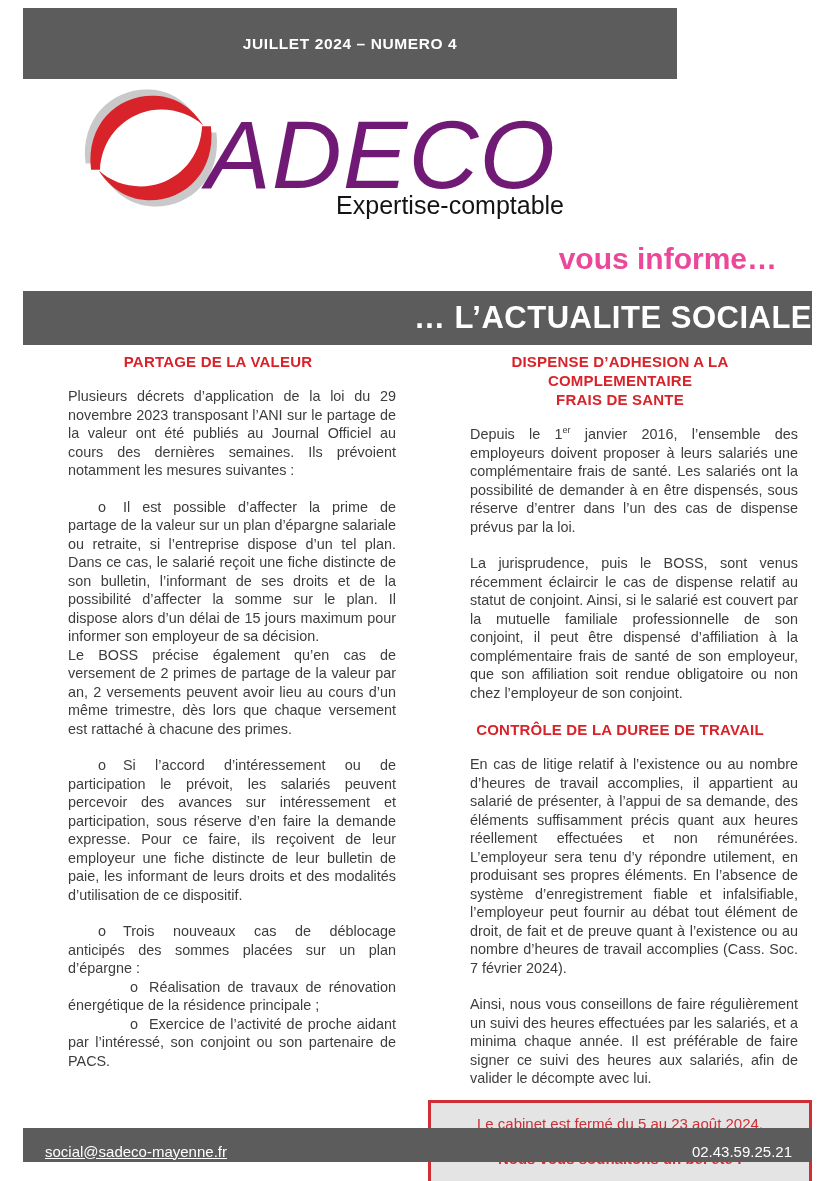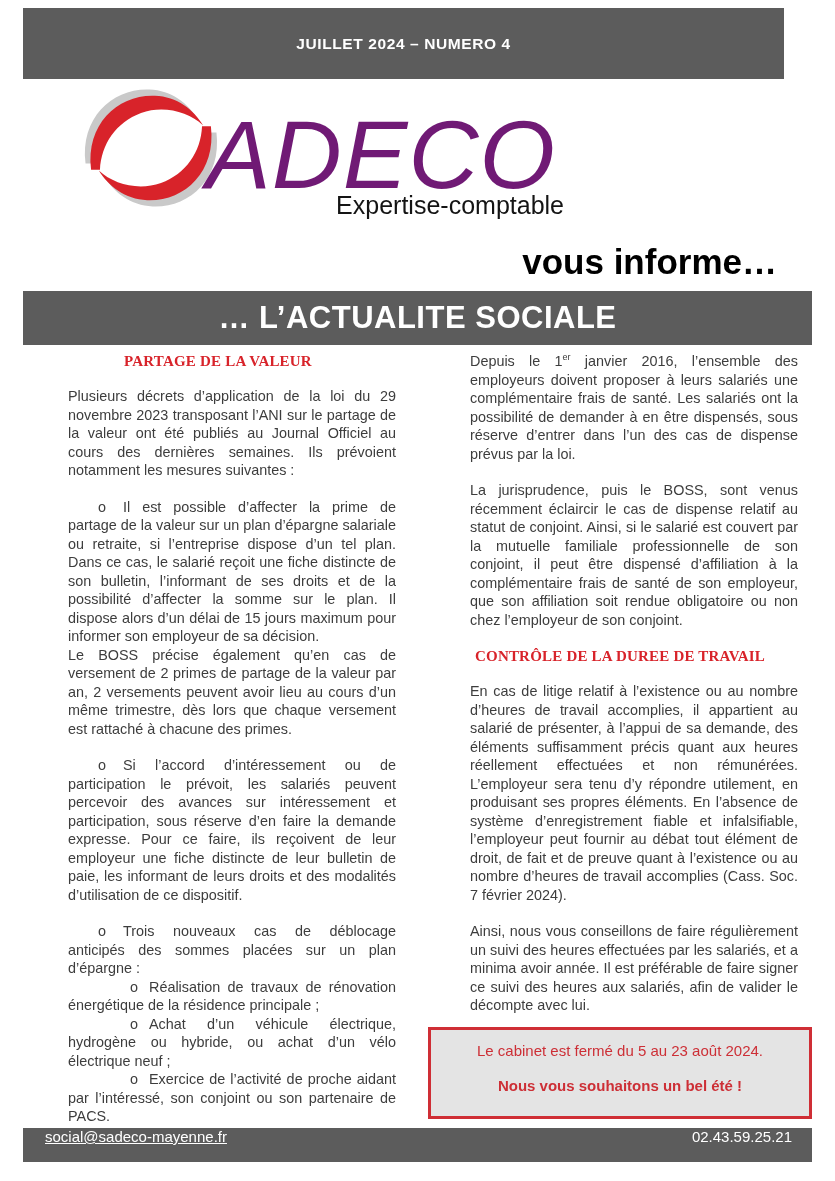--- a/index.html
+++ b/index.html
@@ -4,70 +4,70 @@
 <style>
   * { margin:0; padding:0; box-sizing:border-box; }
   html, body { background:#ffffff; }
   .page {
     position:relative; width:835px; height:1181px; margin:0 auto;
     background:#ffffff; overflow:hidden;
     font-family:"Liberation Sans", sans-serif; color:#3d3d3d;
   }
   .gray-bar { background:#5c5c5c; color:#ffffff; }
   .top-banner {
-    position:absolute; left:23px; top:8px; width:761px; height:71px;
+    position:absolute; left:23px; top:8px; width:654px; height:71px;
     display:flex; align-items:center; justify-content:center;
     font-size:15.5px; font-weight:bold; letter-spacing:.6px;
   }
   
   .logo-swoosh { position:absolute; left:80px; top:88px; width:142px; height:120px; }
   .logo-wordmark {
     position:absolute; left:206px; top:106px; font-size:97px; line-height:1;
     color:#701a75; letter-spacing:1px; font-weight:400; white-space:nowrap;font-style:italic;
   }
   .logo-tagline {
     position:absolute; left:206px; top:191px; width:358px; text-align:right;
     font-size:25px; color:#141414;
   }
   .vous-informe {
     position:absolute; right:58px; top:242px;
-    font-size:35px; font-weight:bold; color:#000000; white-space:nowrap;
+    font-size:30px; font-weight:bold; color:#ec4899; white-space:nowrap;
   }
   .section-banner {
     position:absolute; left:23px; top:291px; width:789px; height:54px;
-    display:flex; align-items:center; justify-content:center;
+    display:flex; align-items:center; justify-content:flex-end;
     font-size:31px; font-weight:bold; letter-spacing:.5px;
   }
   
   .col { position:absolute; top:352px; width:356px; font-size:14.4px; line-height:18.5px; }
   .col-left  { left:40px; }
   .col-right { left:442px; }
   .red-heading {
     color:#d8232a; font-weight:bold; font-size:15px; line-height:19px;
-    text-align:center; margin-bottom:16px; letter-spacing:.2px;font-family:Liberation Serif, serif;
+    text-align:center; margin-bottom:16px; letter-spacing:.2px;
   }
   .col p { text-align:justify; margin-bottom:18px;margin-left:28px; }
   .col p.nogap { margin-bottom:0; }
   .b1 { text-indent:30px; }
   .b1 .bm { margin-right:17px; }
   .b2 { text-indent:62px; }
   .b2 .bm { margin-right:11px; }
   sup { font-size:9px; vertical-align:super; line-height:0; }
   .notice-box {
     margin:12px 0 0 -14px; width:384px;
     background:#e4e4e4; border:3px solid #cf2e35;
     color:#cd2f36; text-align:center;
     font-size:15px; line-height:19.5px;
     padding:11px 16px 20px 16px;
   }
   .notice-box .bold-line { font-weight:bold; margin-top:16px; }
   .footer {
     position:absolute; left:23px; top:1128px; width:789px; height:34px;
-    display:flex; align-items:flex-start; justify-content:space-between;
-    padding:0 20px 0 22px; font-size:15px;
+    display:flex; align-items:center; justify-content:space-between;
+    padding:12px 20px 0 22px; font-size:15px;
   }
   .footer .email { color:#ffffff; text-decoration:underline; }
 </style>
 </head>
 <body>
 
 <div class="page">
 
   <div class="top-banner gray-bar">
     <span>JUILLET 2024 – NUMERO 4</span>
@@ -93,35 +93,38 @@
 
     <p>Plusieurs décrets d’application de la loi du 29 novembre 2023 transposant l’ANI sur le partage de la valeur ont été publiés au Journal Officiel au cours des dernières semaines. Ils prévoient notamment les mesures suivantes :</p>
 
     <p class="b1 nogap"><span class="bm">o</span><span>Il est possible d’affecter la prime de partage de la valeur sur un plan d’épargne salariale ou retraite, si l’entreprise dispose d’un tel plan. Dans ce cas, le salarié reçoit une fiche distincte de son bulletin, l’informant de ses droits et de la possibilité d’affecter la somme sur le plan. Il dispose alors d’un délai de 15 jours maximum pour informer son employeur de sa décision.</span></p>
     <p>Le BOSS précise également qu’en cas de versement de 2 primes de partage de la valeur par an, 2 versements peuvent avoir lieu au cours d’un même trimestre, dès lors que chaque versement est rattaché à chacune des primes.</p>
 
     <p class="b1"><span class="bm">o</span><span>Si l’accord d’intéressement ou de participation le prévoit, les salariés peuvent percevoir des avances sur intéressement et participation, sous réserve d’en faire la demande expresse. Pour ce faire, ils reçoivent de leur employeur une fiche distincte de leur bulletin de paie, les informant de leurs droits et des modalités d’utilisation de ce dispositif.</span></p>
 
     <p class="b1 nogap"><span class="bm">o</span><span>Trois nouveaux cas de déblocage anticipés des sommes placées sur un plan d’épargne :</span></p>
     <p class="b2 nogap"><span class="bm">o</span><span>Réalisation de travaux de rénovation énergétique de la résidence principale ;</span></p>
-    <p class="b2 nogap"><span class="bm">o</span><span>Achat d’un véhicule électrique, hydrogène ou hybride, ou achat d’un vélo électrique neuf ;</span></p>
     <p class="b2 nogap"><span class="bm">o</span><span>Exercice de l’activité de proche aidant par l’intéressé, son conjoint ou son partenaire de PACS.</span></p>
   </div>
 
   <div class="col col-right">
+    <div class="red-heading">
+      <div>DISPENSE D’ADHESION A LA COMPLEMENTAIRE</div>
+      <div>FRAIS DE SANTE</div>
+    </div>
 
     <p><span>Depuis le 1</span><sup>er</sup><span> janvier 2016, l’ensemble des employeurs doivent proposer à leurs salariés une complémentaire frais de santé. Les salariés ont la possibilité de demander à en être dispensés, sous réserve d’entrer dans l’un des cas de dispense prévus par la loi.</span></p>
 
     <p>La jurisprudence, puis le BOSS, sont venus récemment éclaircir le cas de dispense relatif au statut de conjoint. Ainsi, si le salarié est couvert par la mutuelle familiale professionnelle de son conjoint, il peut être dispensé d’affiliation à la complémentaire frais de santé de son employeur, que son affiliation soit rendue obligatoire ou non chez l’employeur de son conjoint.</p>
 
     <div class="red-heading">CONTRÔLE DE LA DUREE DE TRAVAIL</div>
 
     <p>En cas de litige relatif à l’existence ou au nombre d’heures de travail accomplies, il appartient au salarié de présenter, à l’appui de sa demande, des éléments suffisamment précis quant aux heures réellement effectuées et non rémunérées. L’employeur sera tenu d’y répondre utilement, en produisant ses propres éléments. En l’absence de système d’enregistrement fiable et infalsifiable, l’employeur peut fournir au débat tout élément de droit, de fait et de preuve quant à l’existence ou au nombre d’heures de travail accomplies (Cass. Soc. 7 février 2024).</p>
 
-    <p class="nogap">Ainsi, nous vous conseillons de faire régulièrement un suivi des heures effectuées par les salariés, et a minima avoir année. Il est préférable de faire signer ce suivi des heures aux salariés, afin de valider le décompte avec lui.</p>
+    <p class="nogap">Ainsi, nous vous conseillons de faire régulièrement un suivi des heures effectuées par les salariés, et a minima chaque année. Il est préférable de faire signer ce suivi des heures aux salariés, afin de valider le décompte avec lui.</p>
 
     <div class="notice-box">
       <div>Le cabinet est fermé du 5 au 23 août 2024.</div>
       <div class="bold-line">Nous vous souhaitons un bel été !</div>
     </div>
   </div>
 
   <div class="footer gray-bar">
     <span class="email">social@sadeco-mayenne.fr</span>
     <span>02.43.59.25.21</span>

